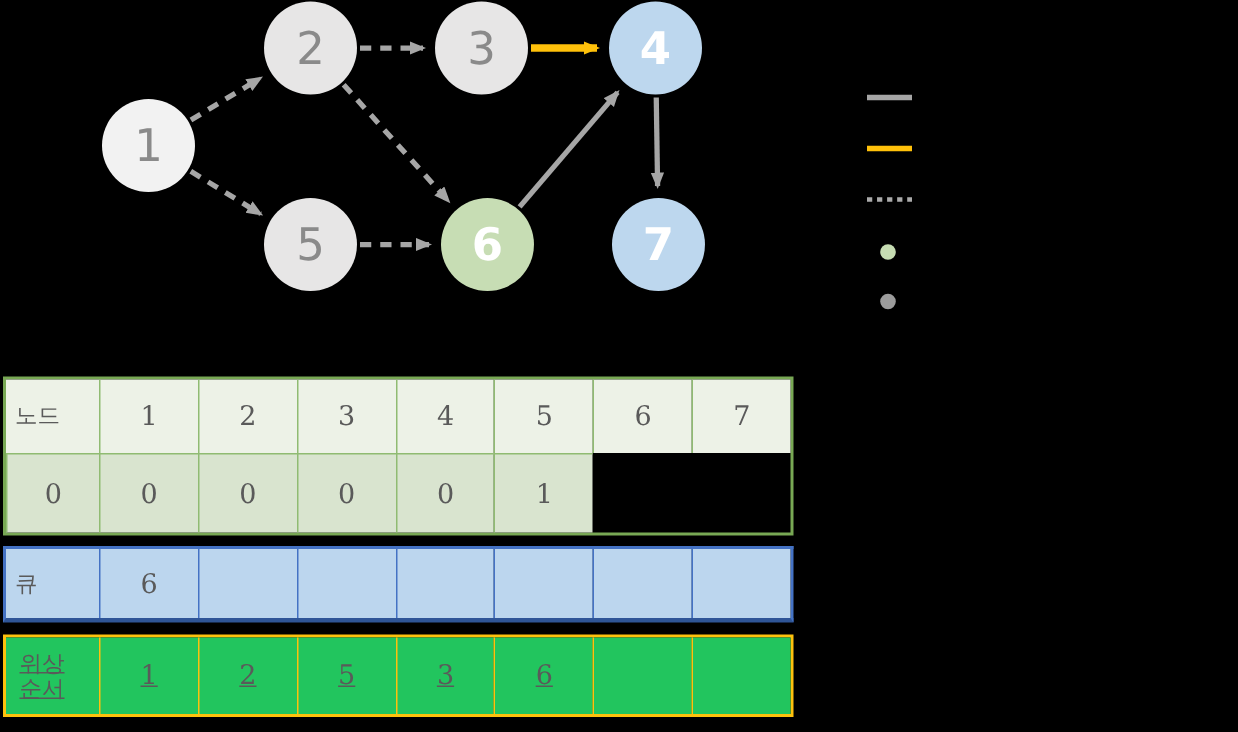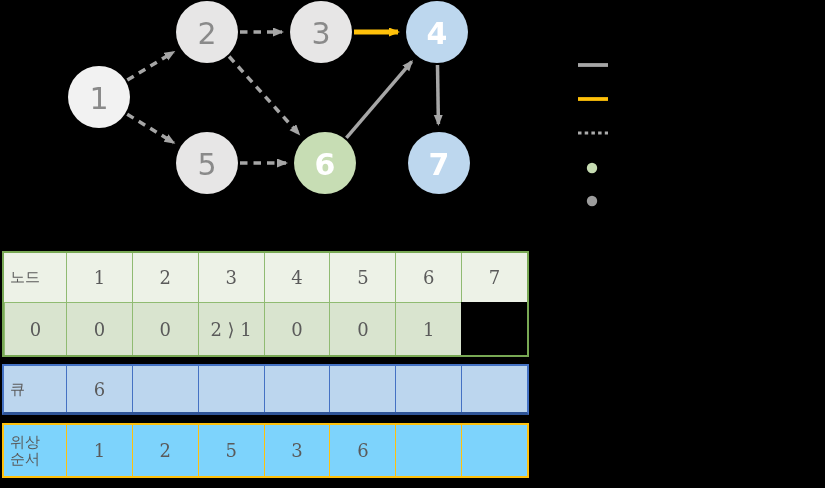--- a/index.html
+++ b/index.html
@@ -4,20 +4,21 @@
 <style>
   html,body{margin:0;padding:0;background:#000;}
   .canvas{
     position:relative;width:825px;height:488px;background:#000;overflow:hidden;
     font-family:"DejaVu Sans","Liberation Sans",sans-serif;
   }
   svg{position:absolute;left:0;top:0;}
   .tbl{
     position:absolute;left:2px;display:grid;width:523px;
     grid-template-columns:62px repeat(7,1fr);
+    text-align:right;
   }
   .tbl .cell{
     display:flex;align-items:center;justify-content:center;
     color:#5a5a5a;font-family:"DejaVu Serif","Liberation Serif",serif;
     font-size:18px;overflow:hidden;
   }
   .tbl .label{
     justify-content:flex-start;padding-left:6px;font-size:15px;line-height:1.12;
   }
   .tbl .label .wrap2{display:inline-block;max-width:33px;word-break:break-all;}
@@ -27,21 +28,21 @@
   .tbl-green .r1{background:#d9e4cf;}
   .tbl-green .cell + .cell{border-left:1.5px solid #90bb72;}
   .tbl-green .cell.c0{border-left:none;}
   .tbl-green .r1{border-top:1.5px solid #90bb72;}
   
   .tbl-blue{top:364px;border:2px solid #4472c4;border-bottom:3px solid #2f5597;grid-template-rows:46px;}
   .tbl-blue .cell{background:#bcd6ee;}
   .tbl-blue .cell + .cell{border-left:1.5px solid #4472c4;}
   
   .tbl-orange{top:423px;border:2px solid #fec10d;grid-template-rows:51px;}
-  .tbl-orange .cell{background:#7dd3fc;}
+  .tbl-orange .cell{background:#22c55e;text-decoration:underline;}
   .tbl-orange .cell + .cell{border-left:1.5px solid #fec10d;}
 </style>
 </head>
 <body>
 
 <div class="canvas">
   <svg id="graph-svg" width="825" height="250" viewBox="0 0 825 250">
       <defs>
         <marker id="arrow-gray" markerWidth="12" markerHeight="10" refX="9" refY="4.5" orient="auto" markerUnits="userSpaceOnUse">
           <path d="M0,0 L11,4.5 L0,9 Z" fill="#A6A6A6"></path>
@@ -120,23 +121,20 @@
       </div>
       <div class="cell c1 r1">
         <span>0</span>
       </div>
       <div class="cell c2 r1">
         <span>0</span>
       </div>
       <div class="cell c3 r1">
         <span>0</span>
       </div>
-      <div class="cell c4 r1">
-        <span>2 ⟩ 1</span>
-      </div>
       <div class="cell c5 r1">
         <span>0</span>
       </div>
       <div class="cell c6 r1">
         <span>0</span>
       </div>
       <div class="cell c7 r1">
         <span>1</span>
       </div>
     </div>

